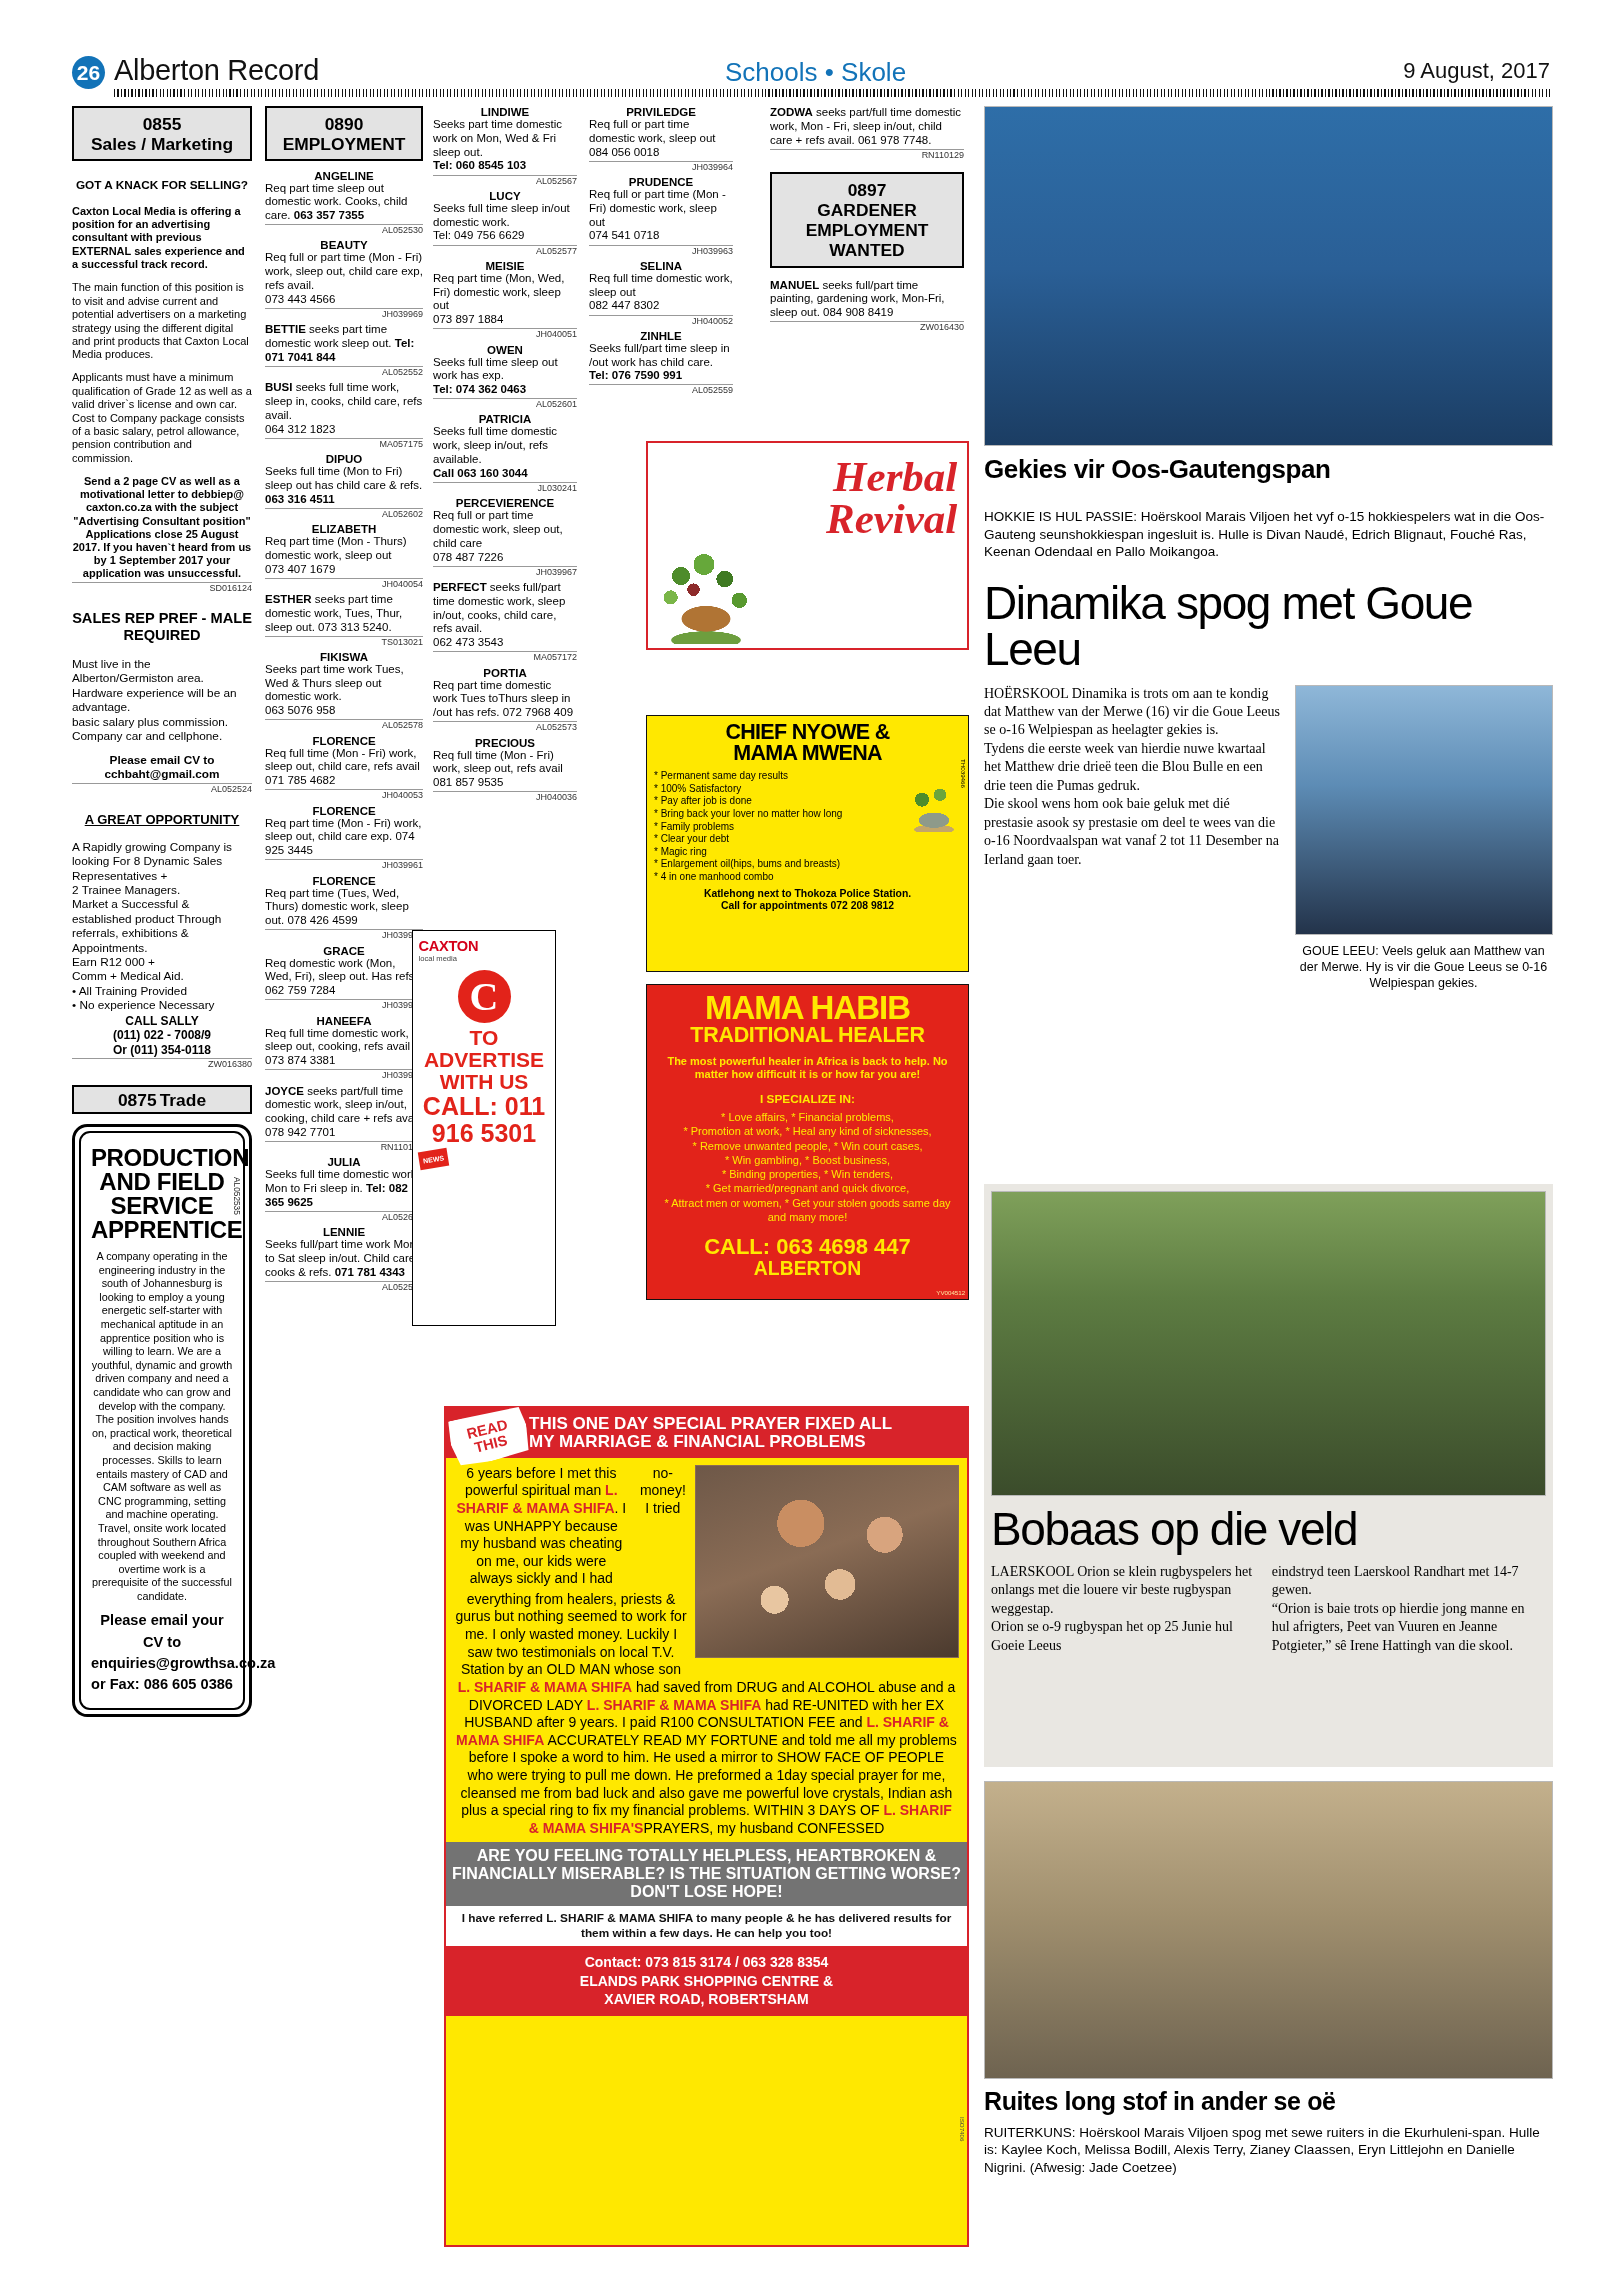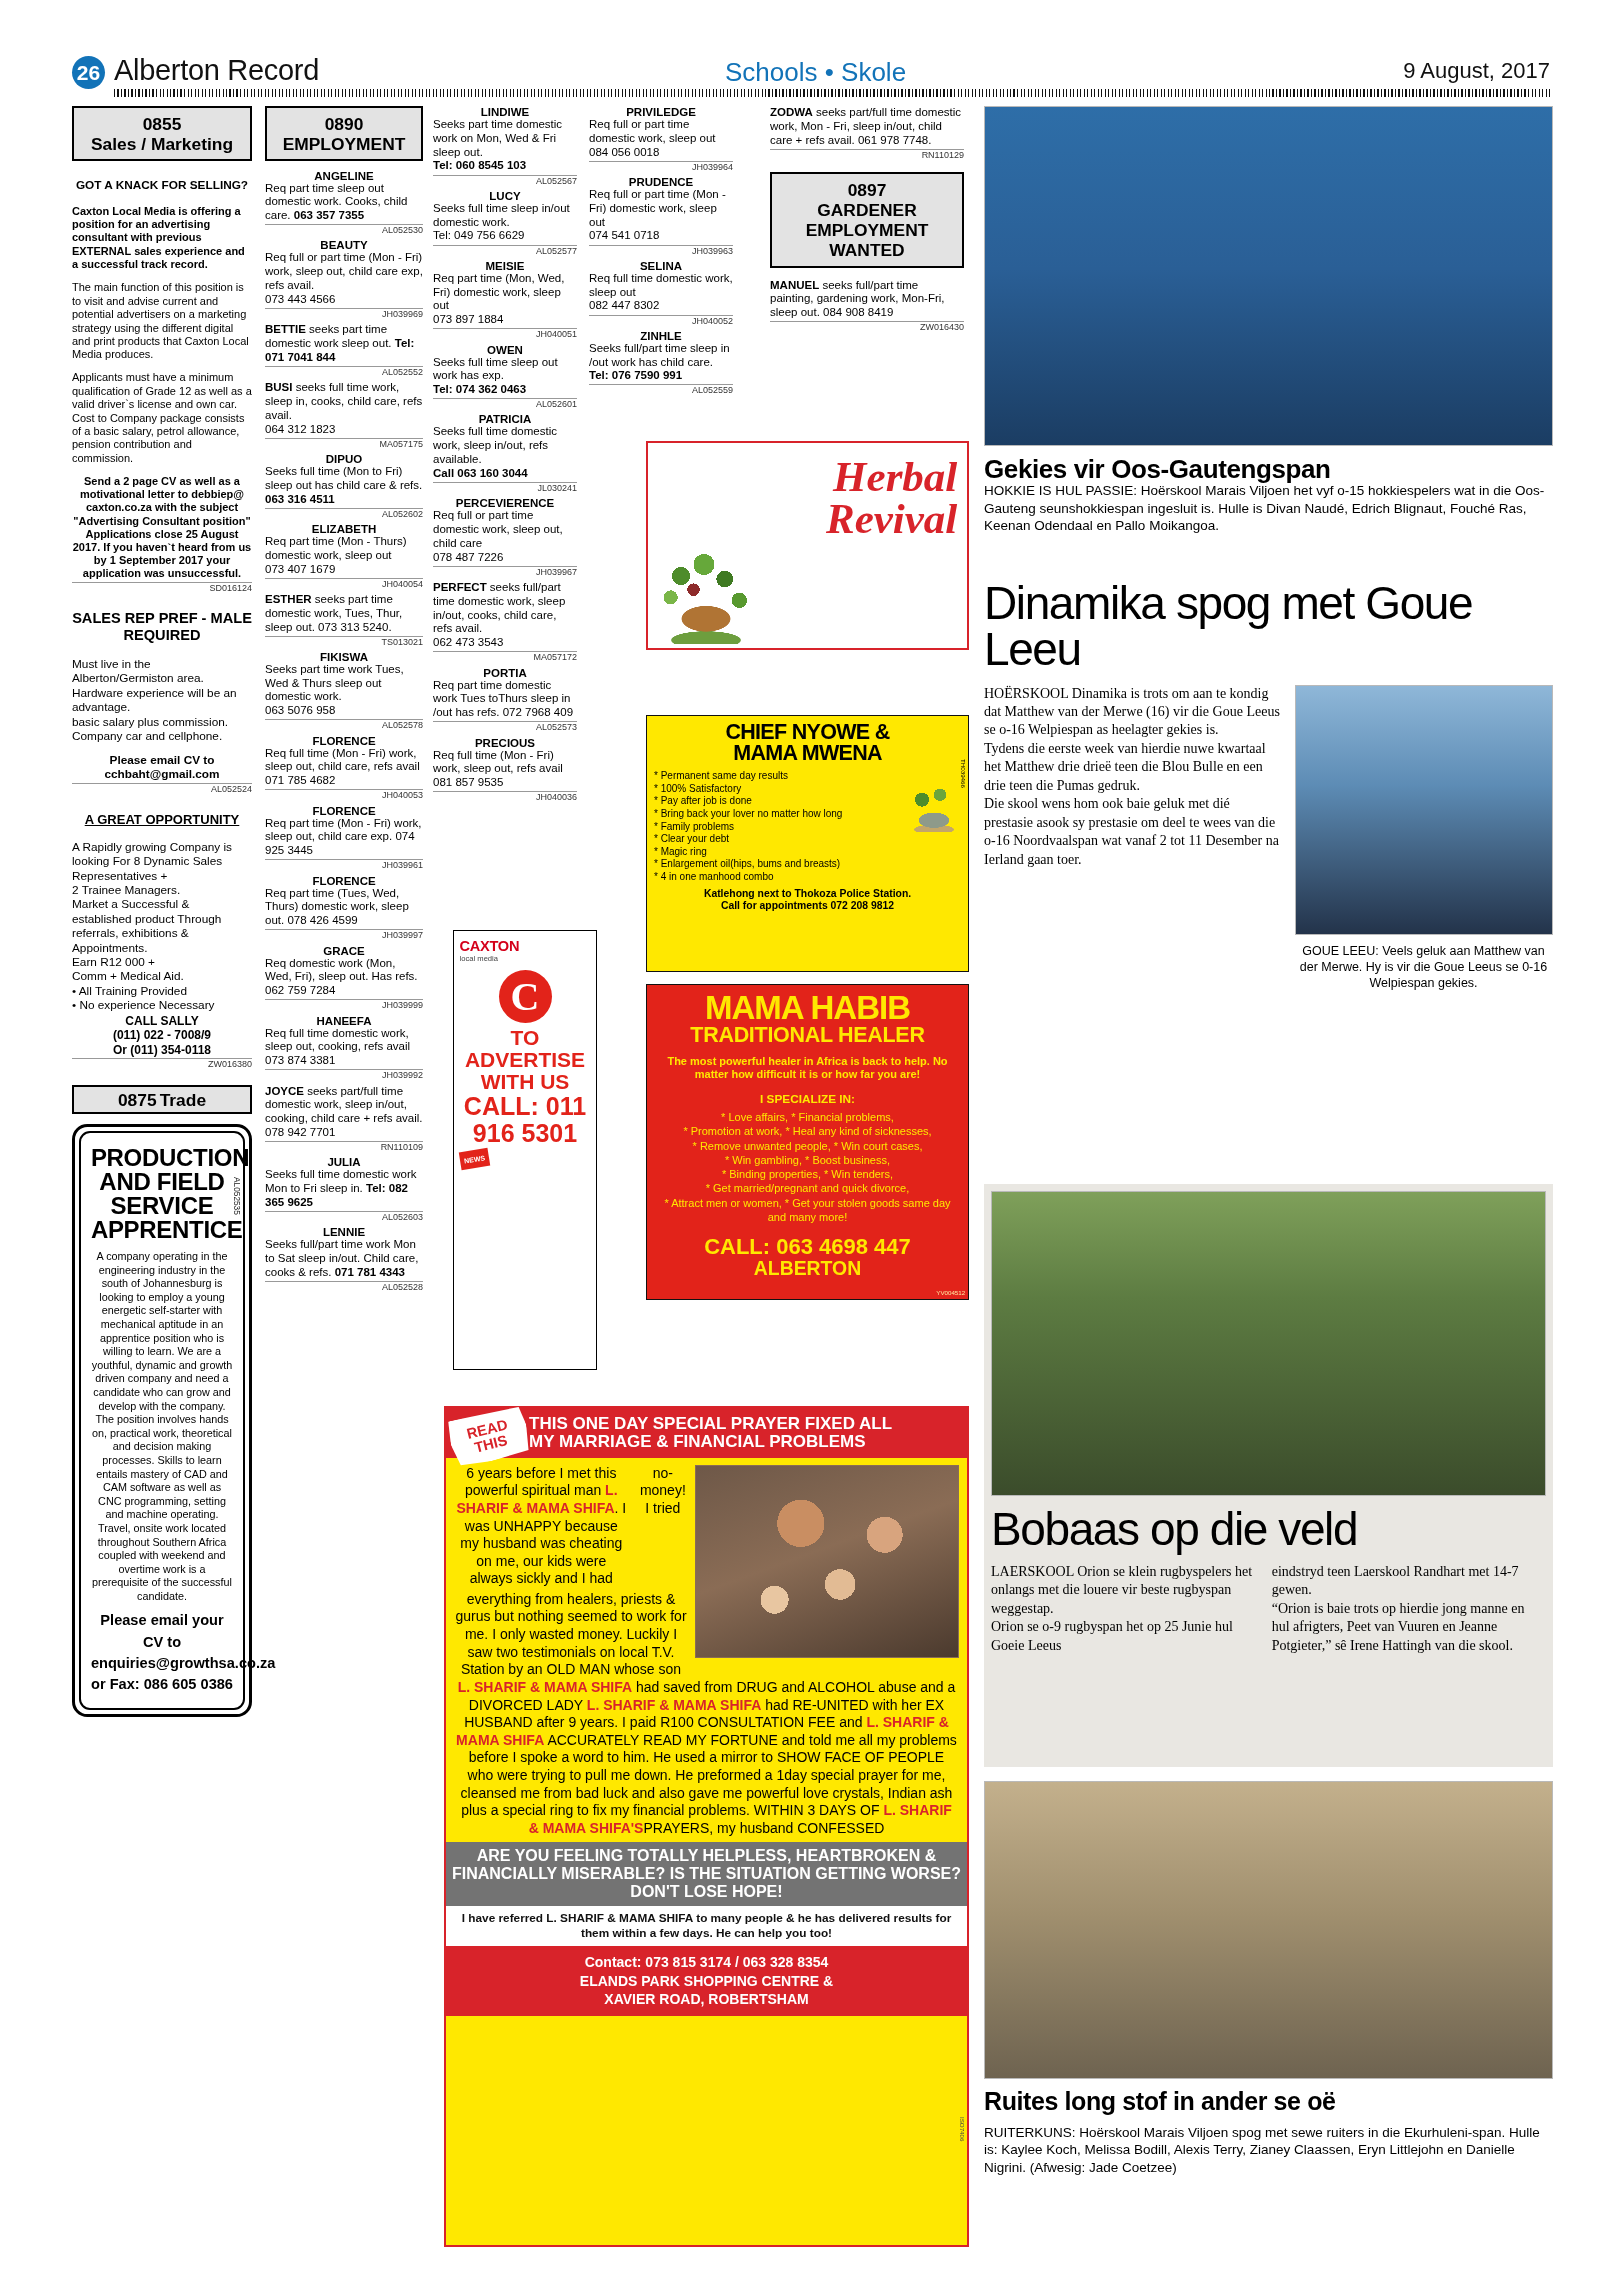--- a/index.html
+++ b/index.html
@@ -460,21 +460,21 @@
     <span class="nm">GARDENER EMPLOYMENT WANTED</span>
   </div>
   <div id="gardener-ads" style="margin-top:11px">
       <div class="ad">
         <div class="ad-body" style="white-space: pre-line;"><span class="ad-name">MANUEL</span> seeks full/part time painting, gardening work, Mon-Fri, sleep out. 084 908 8419</div>
         <div class="ad-ref"><span>ZW016430</span></div>
       </div>
     </div>
 </div>
 
-<div class="caxton-ad" style="position:absolute; left:453px; top:930px; width:144px; height:440px;">
+<div class="caxton-ad" style="position:absolute; left:412px; top:930px; width:144px; height:396px;">
   <div class="brand">
     <span>CAXTON</span>
     <small>local media</small>
   </div>
   <div class="caxton-logo">C</div>
   <div class="line1" style="white-space:pre-line">TO ADVERTISE WITH US</div>
   <div class="line2" style="white-space:pre-line">CALL: 011 916 5301</div>
   <div class="newsicon">NEWS</div>
 </div>
 
@@ -543,21 +543,21 @@
   <div class="whitenote">I have referred L. SHARIF &amp; MAMA SHIFA to many people &amp; he has delivered results for them within a few days. He can help you too!</div>
   <div class="contact" style="white-space:pre-line">Contact: 073 815 3174 /  063 328 8354
 ELANDS PARK SHOPPING CENTRE &amp;
 XAVIER ROAD, ROBERTSHAM</div>
   <div class="vref">ISO7406</div>
 </div>
 
 <div class="ed" style="left:984px; top:106px; width:569px;">
   <div class="photo-ph" style="width:569px;height:340px;background:linear-gradient(180deg,#2e6ea8 0%,#2a5f96 48%,#1b3d63 100%);"></div>
   <div class="ed-head-blk" style="margin-top:9.7px">Gekies vir Oos-Gautengspan</div>
-  <div class="ed-cap" style="margin-top:0">HOKKIE IS HUL PASSIE: Hoërskool Marais Viljoen het vyf o-15 hokkiespelers wat in die Oos-Gauteng seunshokkiespan ingesluit is. Hulle is Divan Naudé, Edrich Blignaut, Fouché Ras, Keenan Odendaal en Pallo Moikangoa.</div>
+  <div class="ed-cap" style="margin-top:26px">HOKKIE IS HUL PASSIE: Hoërskool Marais Viljoen het vyf o-15 hokkiespelers wat in die Oos-Gauteng seunshokkiespan ingesluit is. Hulle is Divan Naudé, Edrich Blignaut, Fouché Ras, Keenan Odendaal en Pallo Moikangoa.</div>
 </div>
 
 <div class="ed" style="left:984px; top:580px; width:569px;">
   <div class="ed-head-light">Dinamika spog met Goue Leeu</div>
   <div style="display:flex; gap:12.5px; margin-top:12.5px;">
     <div class="ed-serif" style="width:298px; white-space:pre-line">HOËRSKOOL Dinamika is trots om aan te kondig dat Matthew van der Merwe (16) vir die Goue Leeus se o-16 Welpiespan as heelagter gekies is.
 Tydens die eerste week van hierdie nuwe kwartaal het Matthew drie drieë teen die Blou Bulle en een drie teen die Pumas gedruk.
 Die skool wens hom ook baie geluk met dié prestasie asook sy prestasie om deel te wees van die o-16 Noordvaalspan wat vanaf 2 tot 11 Desember na Ierland gaan toer.</div>
     <div style="width:258px">
       <div class="photo-ph" style="width:258px;height:250px;background:linear-gradient(180deg,#8fb7d8 0%,#5d8cb5 40%,#23334a 100%);"></div>

